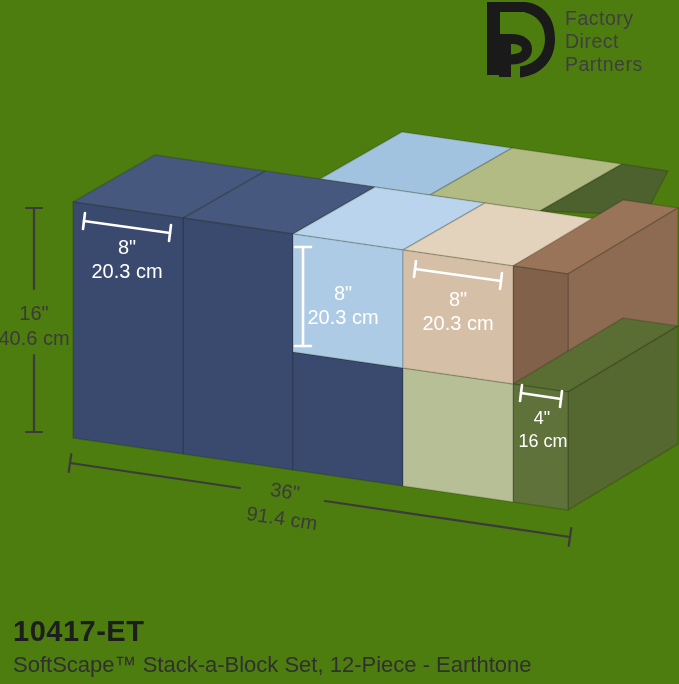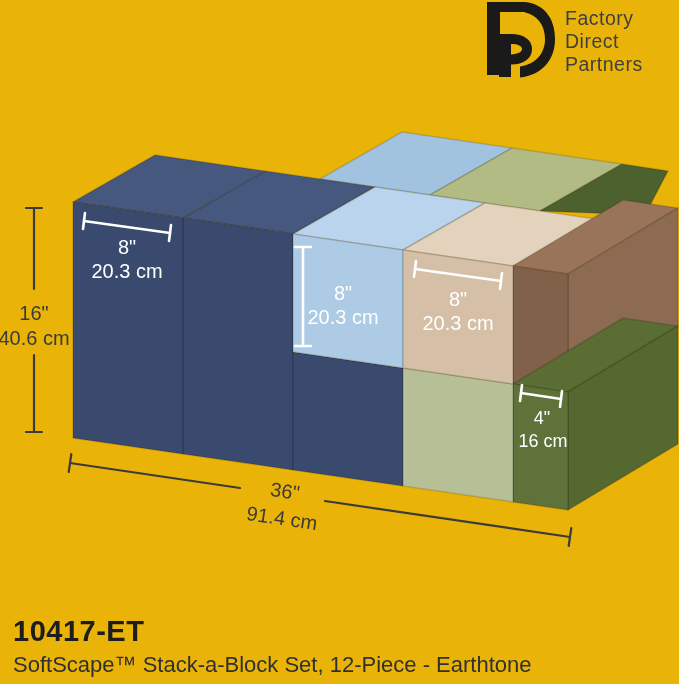--- a/index.html
+++ b/index.html
@@ -1,16 +1,16 @@
 <!DOCTYPE html>
 <html><head>
 <meta charset="utf-8">
 <style>
   html,body{margin:0;padding:0;background:#ffffff;}
-  .canvas{position:relative;width:679px;height:684px;background:#eab308;overflow:hidden;
+  .canvas{position:relative;width:679px;height:684px;background:#4d7c0f;overflow:hidden;
           font-family:"Liberation Sans", sans-serif;}
   svg{position:absolute;inset:0;}
   polygon.face{stroke:rgba(0,0,0,0.14);stroke-width:1.5;stroke-linejoin:round;}
   .wline{stroke:#ffffff;stroke-width:2.6;stroke-linecap:round;fill:none;}
   .kline{stroke:#3b3b3b;stroke-width:2.2;stroke-linecap:round;fill:none;}
   text{font-family:"Liberation Sans", sans-serif;}
   .wtxt{fill:#ffffff;font-size:20px;text-anchor:middle;}
   .wtxt-sm{fill:#ffffff;font-size:18px;text-anchor:middle;}
   .ktxt{fill:#3b3b3b;font-size:20px;text-anchor:middle;}
   .brandtxt{fill:#3f3f3f;font-size:19.5px;font-weight:300;letter-spacing:0.5px;}

